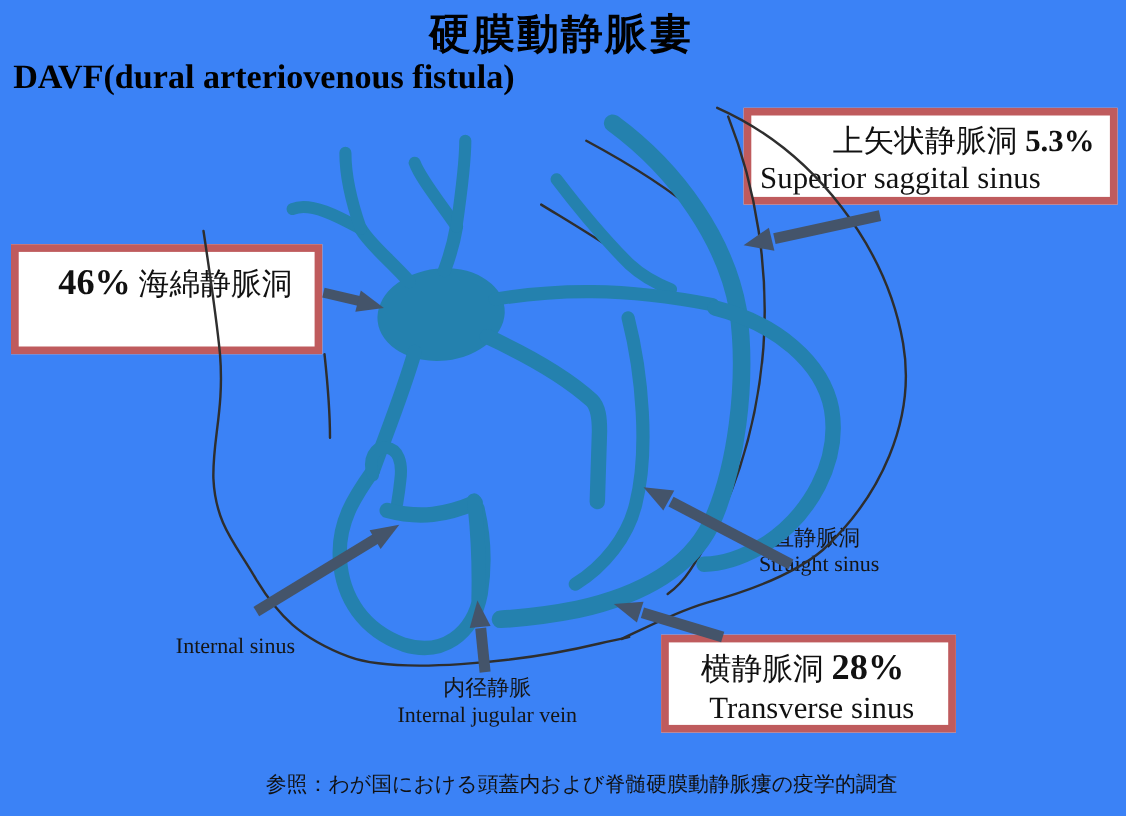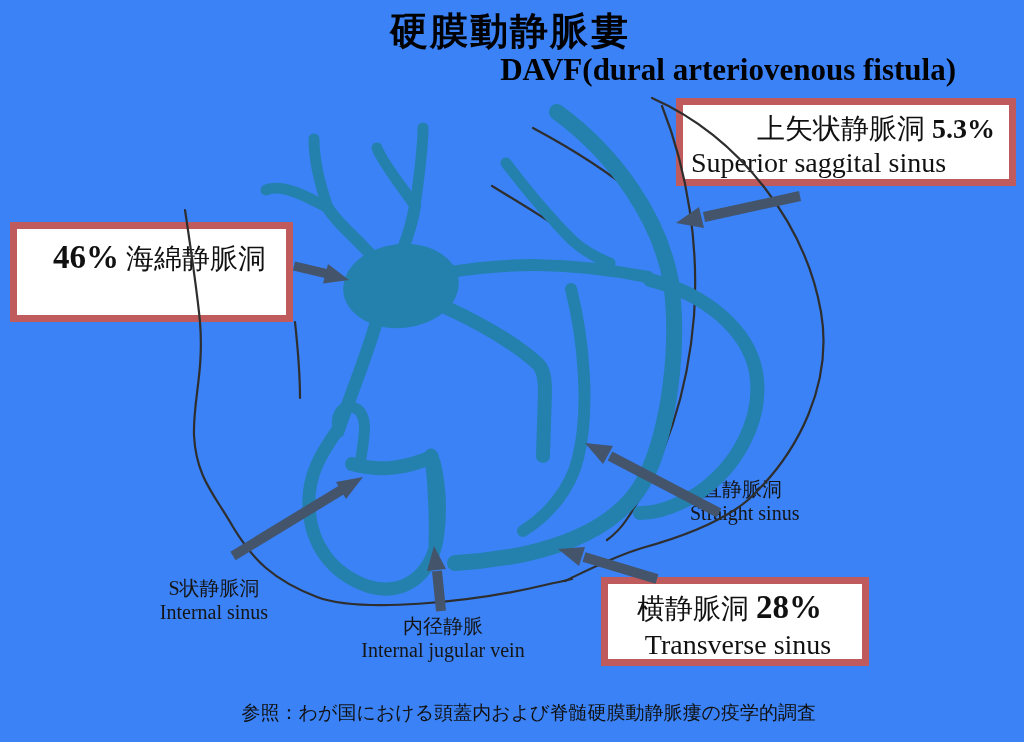--- a/index.html
+++ b/index.html
@@ -5,22 +5,22 @@
   html,body{margin:0;padding:0;background:#ffffff;}
   .stage{
     position:relative;width:1024px;height:742px;background:#3b82f6;overflow:hidden;
     font-family:Liberation Serif, serif;color:#111;
   }
   .hdr-title{
     position:absolute;left:0;top:6px;width:1020px;text-align:center;
     font-size:38px;font-weight:bold;letter-spacing:2px;color:#000;
   }
   .hdr-sub{
-    position:absolute;left:0;top:52px;width:956px;text-align:right;
-    font-size:31px;font-weight:bold;color:#000;
+    position:absolute;left:0;top:52px;width:956px;text-align:left;
+    font-size:31px;font-weight:bold;color:#000;padding-left:12px;
   }
   .rbox{
     position:absolute;border:7px solid #bf5b5d;background:#ffffff;box-sizing:border-box;
   }
   .rbox .l1{white-space:nowrap;line-height:1.25;font-size:28px;}
   .rbox .l2{white-space:nowrap;line-height:1.2;font-size:28px;}
   .pct-big{font-weight:bold;font-size:33px;}
   .pct-med{font-weight:bold;font-size:28px;}
   .box-sss{left:676px;top:98px;width:340px;height:88px;padding:4px 0;}
   .box-sss .l1{text-align:right;padding-right:14px;margin-top:2px;}
@@ -65,21 +65,20 @@
       <div class="l1"><span>横静脈洞</span>&nbsp;<span class="pct-big">28%</span></div>
       <div class="l2">Transverse sinus</div>
     </div>
 
     <div class="freelabel lab-straight">
       <div class="j">直静脈洞</div>
       <div>Straight sinus</div>
     </div>
 
     <div class="freelabel lab-sigmoid">
-      <div>S状静脈洞</div>
       <div>Internal sinus</div>
     </div>
 
     <div class="freelabel lab-jugular">
       <div>内径静脈</div>
       <div>Internal jugular vein</div>
     </div>
 
     <div class="reference">参照：わが国における頭蓋内および脊髄硬膜動静脈瘻の疫学的調査</div>
   </div>

